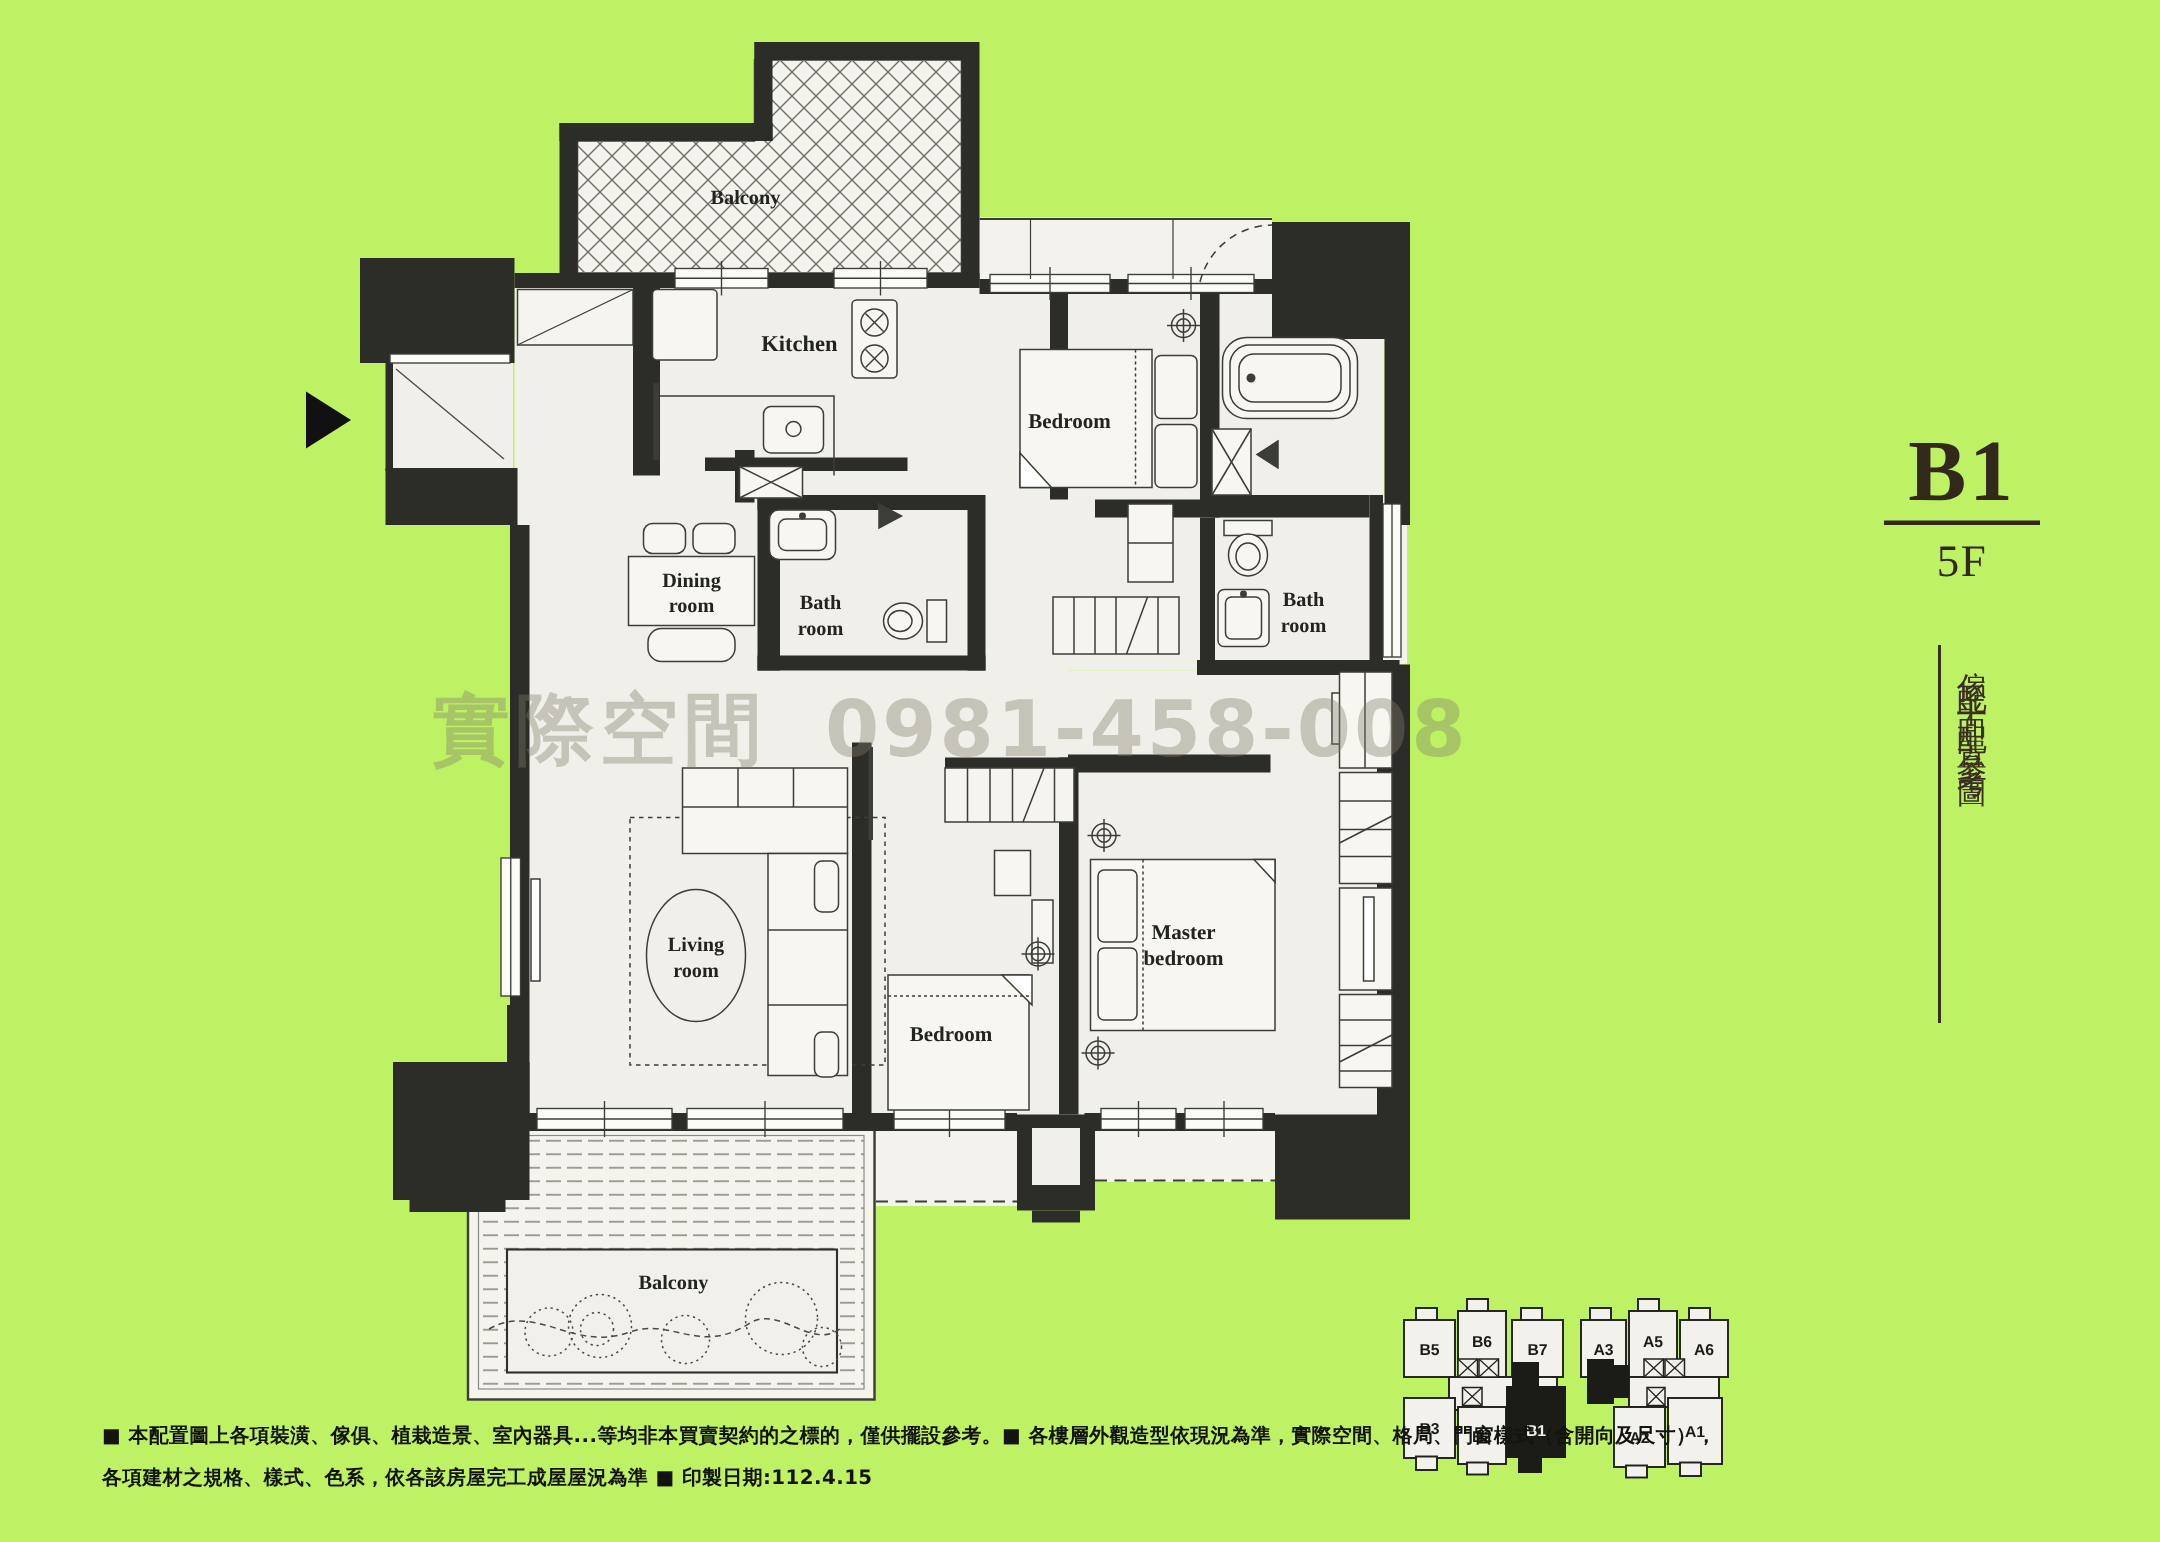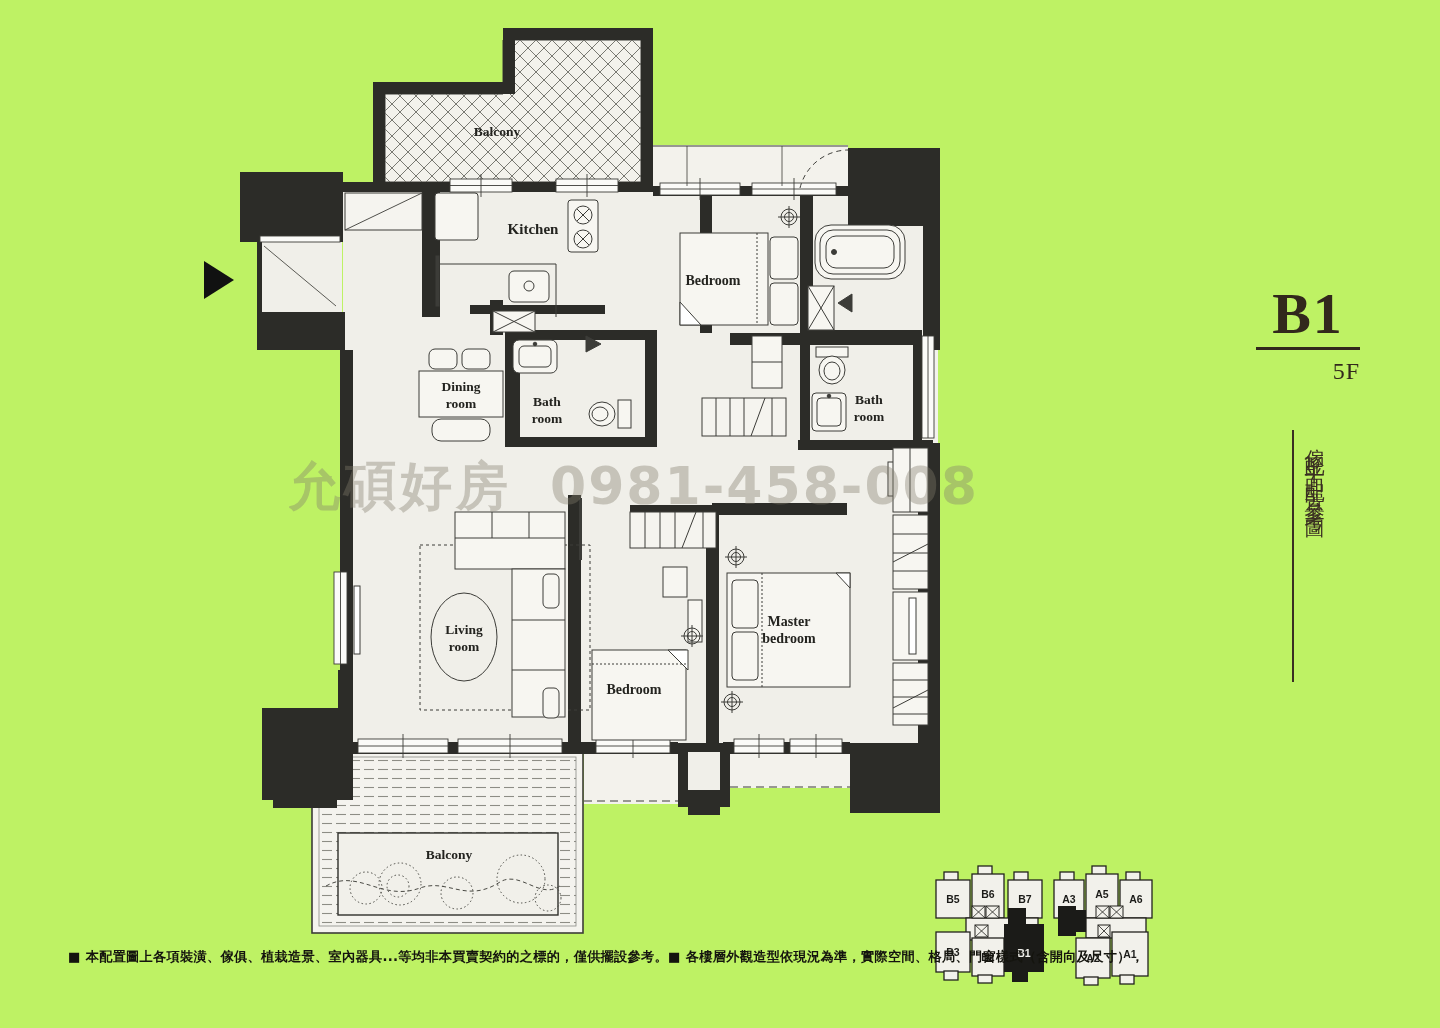--- a/index.html
+++ b/index.html
@@ -6,22 +6,22 @@
   .page{position:relative;width:1440px;height:1028px;background:#bef264;overflow:hidden;
         font-family:"Liberation Serif","DejaVu Serif",serif;}
   .plan-svg{position:absolute;left:0;top:0;}
   .watermark{position:absolute;left:288px;top:452px;white-space:nowrap;
              font-family:"DejaVu Sans","Liberation Sans",sans-serif;
              font-weight:700;font-size:52px;letter-spacing:4px;color:rgba(130,124,108,.38);}
   .watermark .wm-phone{margin-left:38px;letter-spacing:2px;}
   .unit-title{position:absolute;left:1256px;top:284px;width:104px;text-align:center;
               font-size:58px;font-weight:600;color:#32281c;letter-spacing:2px;
               border-bottom:3px solid #32281c;padding-bottom:2px;line-height:1.05;}
-  .floor-label{position:absolute;left:1256px;top:358px;width:104px;text-align:right;
-               font-size:24px;color:#32281c;letter-spacing:1px;}
+  .floor-label{position:absolute;left:1256px;top:358px;width:104px;text-align:center;
+               font-size:30px;color:#32281c;letter-spacing:1px;}
   .caption-rule{position:absolute;left:1292px;top:430px;height:252px;border-left:2px solid #3a2f22;}
   .caption-vertical{position:absolute;left:1302px;top:432px;writing-mode:vertical-rl;
                     text-orientation:upright;font-size:20px;letter-spacing:9px;color:#3a2f22;
                     font-family:"DejaVu Sans","Liberation Sans",sans-serif;}
   .disclaimer{position:absolute;left:68px;color:#14140e;font-size:13.2px;font-weight:600;
               letter-spacing:.3px;white-space:nowrap;
               font-family:"DejaVu Sans","Liberation Sans",sans-serif;}
   .disc1{top:948px;} .disc2{top:976px;}
   text.rl{font-family:"Liberation Serif","DejaVu Serif",serif;font-weight:600;fill:#23231f;}
   text.kp{font-family:"Liberation Sans","DejaVu Sans",sans-serif;font-weight:700;font-size:10.5px;fill:#1b1b18;}
@@ -438,23 +438,24 @@
       <text class="kp" x="1069" y="903">A3</text>
       <text class="kp" x="1102" y="898">A5</text>
       <text class="kp" x="1136" y="903">A6</text>
       <text class="kp" x="1093" y="962">A2</text>
       <text class="kp" x="1130" y="958">A1</text>
     </g>
   </g>
 </svg>
 
 <div class="watermark">
-  <span class="wm-name">允碩好房</span><span class="wm-phone">0981-458-008</span>
+  <span class="wm-name">實際空間</span><span class="wm-phone">0981-458-008</span>
 </div>
 
 <div class="unit-title">B1</div>
 <div class="floor-label">5F</div>
 <div class="caption-rule"></div>
 <div class="caption-vertical">傢配平面配置參考圖</div>
 
 <div class="disclaimer disc1">■ 本配置圖上各項裝潢、傢俱、植栽造景、室內器具...等均非本買賣契約的之標的，僅供擺設參考。■ 各樓層外觀造型依現況為準，實際空間、格局、門窗樣式（含開向及尺寸），</div>
+<div class="disclaimer disc2">各項建材之規格、樣式、色系，依各該房屋完工成屋屋況為準 ■ 印製日期:112.4.15</div>
 
 </div>
 
 </body></html>

